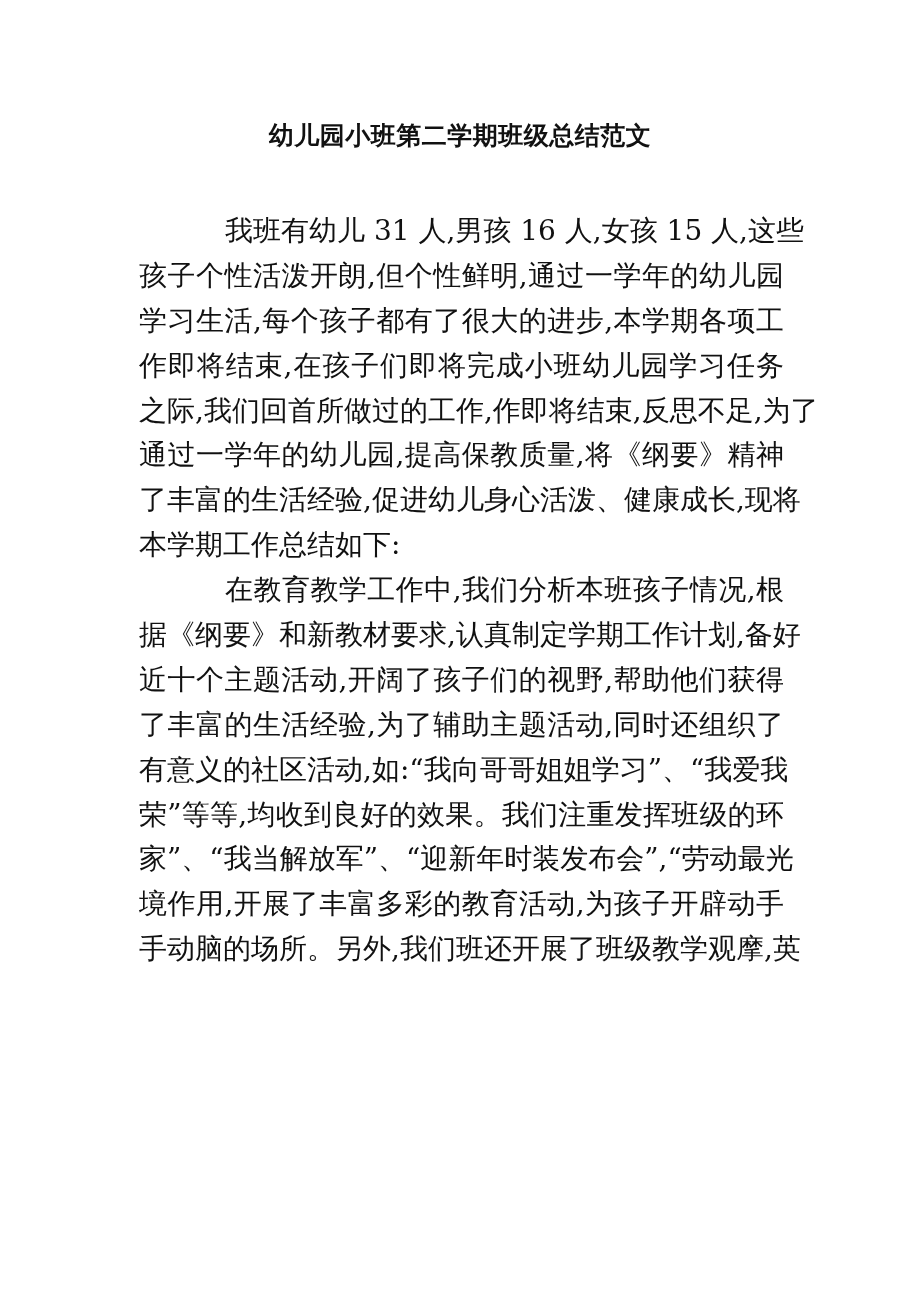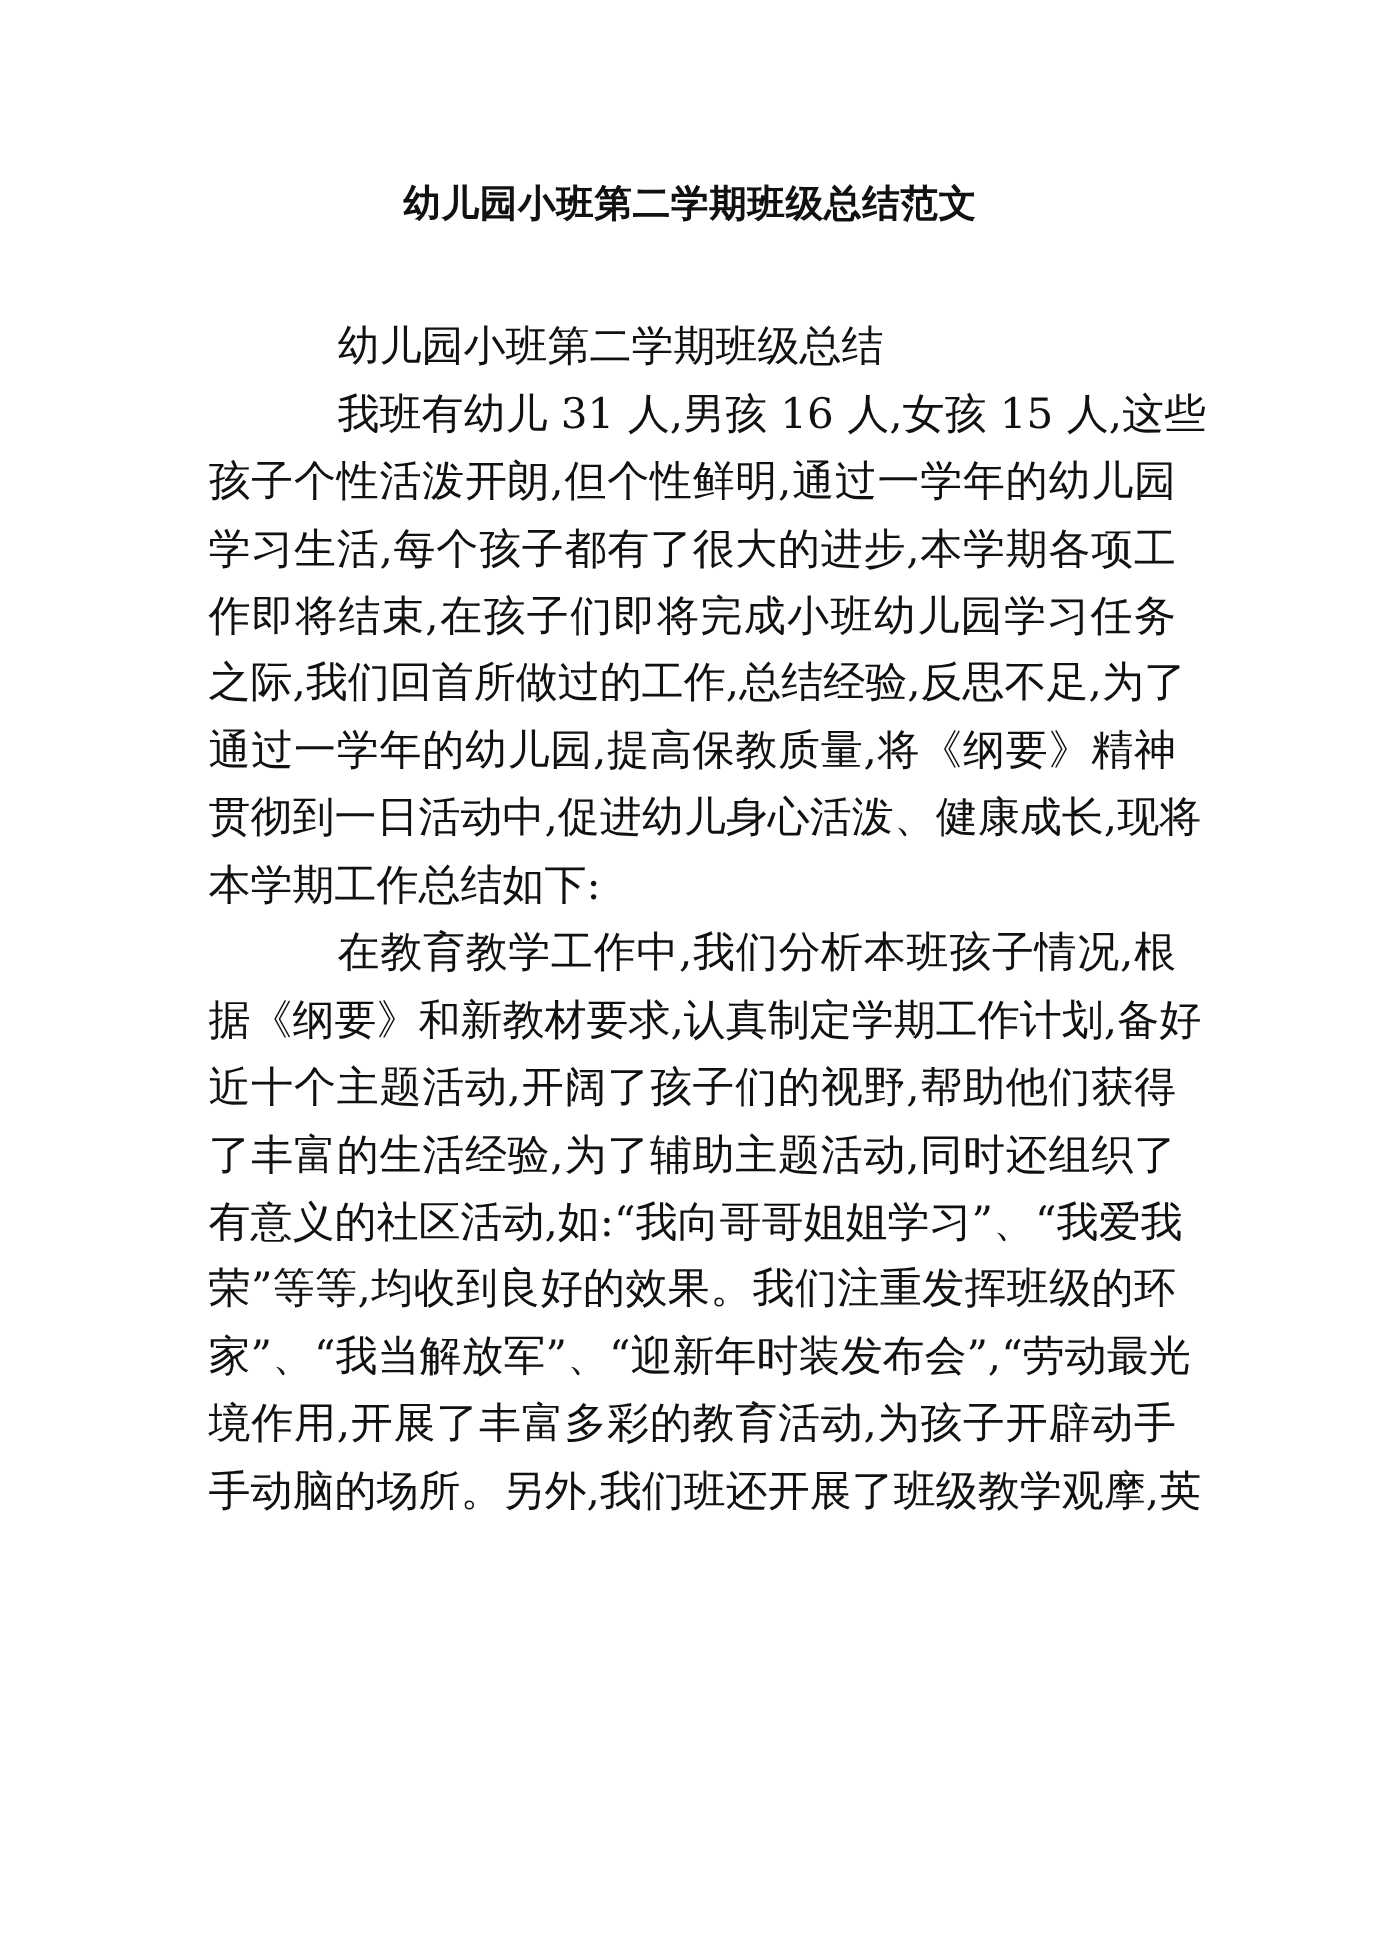--- a/index.html
+++ b/index.html
@@ -60,29 +60,28 @@
   </style>
 </head>
 <body>
 
 <div class="page">
 
   <div class="title">幼儿园小班第二学期班级总结范文</div>
 
   <div class="body-text">
 
-    <span class="line indent last">幼儿园小班第二学期班级总结</span>
 
     <span class="line indent">我班有幼儿 31 人,男孩 16 人,女孩 15 人,这些</span>
     <span class="line">孩子个性活泼开朗,但个性鲜明,通过一学年的幼儿园</span>
     <span class="line">学习生活,每个孩子都有了很大的进步,本学期各项工</span>
     <span class="line">作即将结束,在孩子们即将完成小班幼儿园学习任务</span>
-    <span class="line">之际,我们回首所做过的工作,总结经验,反思不足,为了</span>
+    <span class="line">之际,我们回首所做过的工作,作即将结束,反思不足,为了</span>
     <span class="line">通过一学年的幼儿园,提高保教质量,将《纲要》精神</span>
-    <span class="line">贯彻到一日活动中,促进幼儿身心活泼、健康成长,现将</span>
+    <span class="line">了丰富的生活经验,促进幼儿身心活泼、健康成长,现将</span>
     <span class="line last">本学期工作总结如下:</span>
 
     <span class="line indent">在教育教学工作中,我们分析本班孩子情况,根</span>
     <span class="line">据《纲要》和新教材要求,认真制定学期工作计划,备好</span>
     <span class="line">近十个主题活动,开阔了孩子们的视野,帮助他们获得</span>
     <span class="line">了丰富的生活经验,为了辅助主题活动,同时还组织了</span>
     <span class="line">有意义的社区活动,如:“我向哥哥姐姐学习”、“我爱我</span>
     <span class="line">荣”等等,均收到良好的效果。我们注重发挥班级的环</span>
     <span class="line">家”、“我当解放军”、“迎新年时装发布会”,“劳动最光</span>
     <span class="line">境作用,开展了丰富多彩的教育活动,为孩子开辟动手</span>

